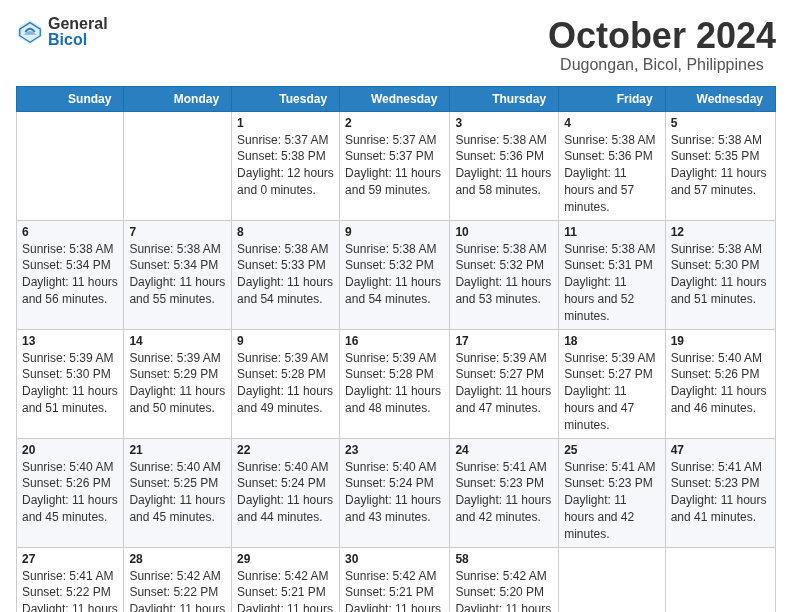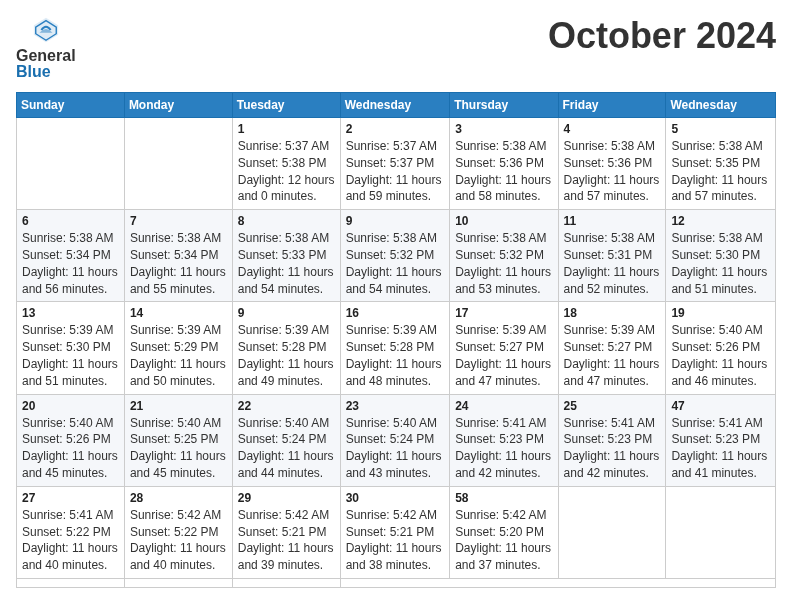--- a/index.html
+++ b/index.html
@@ -16,21 +16,20 @@
     .header {
       display: flex;
       justify-content: space-between;
       align-items: flex-start;
       margin-bottom: 12px;
     }
     .logo {
       display: flex;
       align-items: center;
       gap: 4px;
-      flex-direction: column;
     }
     .logo-text {
       display: flex;
       flex-direction: column;
       line-height: 1;
     }
     .logo-general {
       font-size: 16px;
       font-weight: bold;
       color: #333;
@@ -60,22 +59,22 @@
     .calendar {
       width: 100%;
       border-collapse: collapse;
       border: 1px solid #ccc;
     }
     .calendar th {
       background: #2a7fc1;
       color: #fff;
       font-size: 12px;
       font-weight: bold;
-      padding: 5px 4px;
-      text-align: left;
+      padding: 5px 12px;
+      text-align: right;
       border: 1px solid #1a6faf;
     }
     .calendar td {
       vertical-align: top;
       border: 1px solid #ccc;
       padding: 4px 5px;
       font-size: 10px;
       color: #333;
       min-height: 80px;
       width: 113px;
@@ -109,25 +108,26 @@
   <div class="header">
     <div class="logo">
       <svg class="logo-icon" viewBox="0 0 30 30">
         <polygon points="15,2 28,10 28,20 15,28 2,20 2,10" fill="#2a7fc1" opacity="0.15"></polygon>
         <polygon points="15,5 26,12 26,19 15,26 4,19 4,12" fill="none" stroke="#2a7fc1" stroke-width="1.5"></polygon>
         <path d="M10,15 Q15,8 20,15" fill="none" stroke="#2a7fc1" stroke-width="2"></path>
         <path d="M8,18 Q15,10 22,18" fill="#2a7fc1" opacity="0.5"></path>
       </svg>
       <div class="logo-text">
         <span class="logo-general">General</span>
-        <span class="logo-blue">Blue</span>
+        <span class="logo-blue">Bicol</span>
       </div>
     </div>
     <div class="title-block">
       <div class="month-title">October 2024</div>
+      <div class="location">Dugongan, Bicol, Philippines</div>
     </div>
   </div>
 
   <table class="calendar">
     <thead>
       <tr>
         <th>Sunday</th>
         <th>Monday</th>
         <th>Tuesday</th>
         <th>Wednesday</th>

